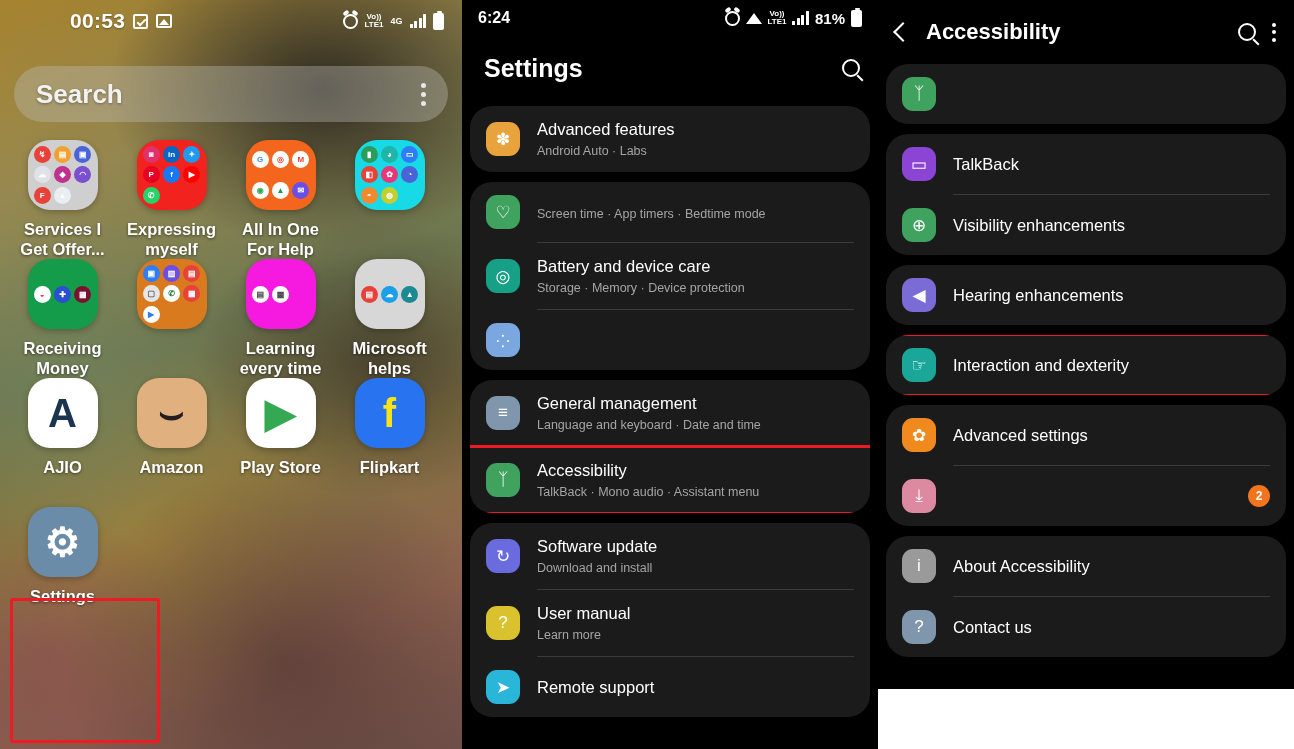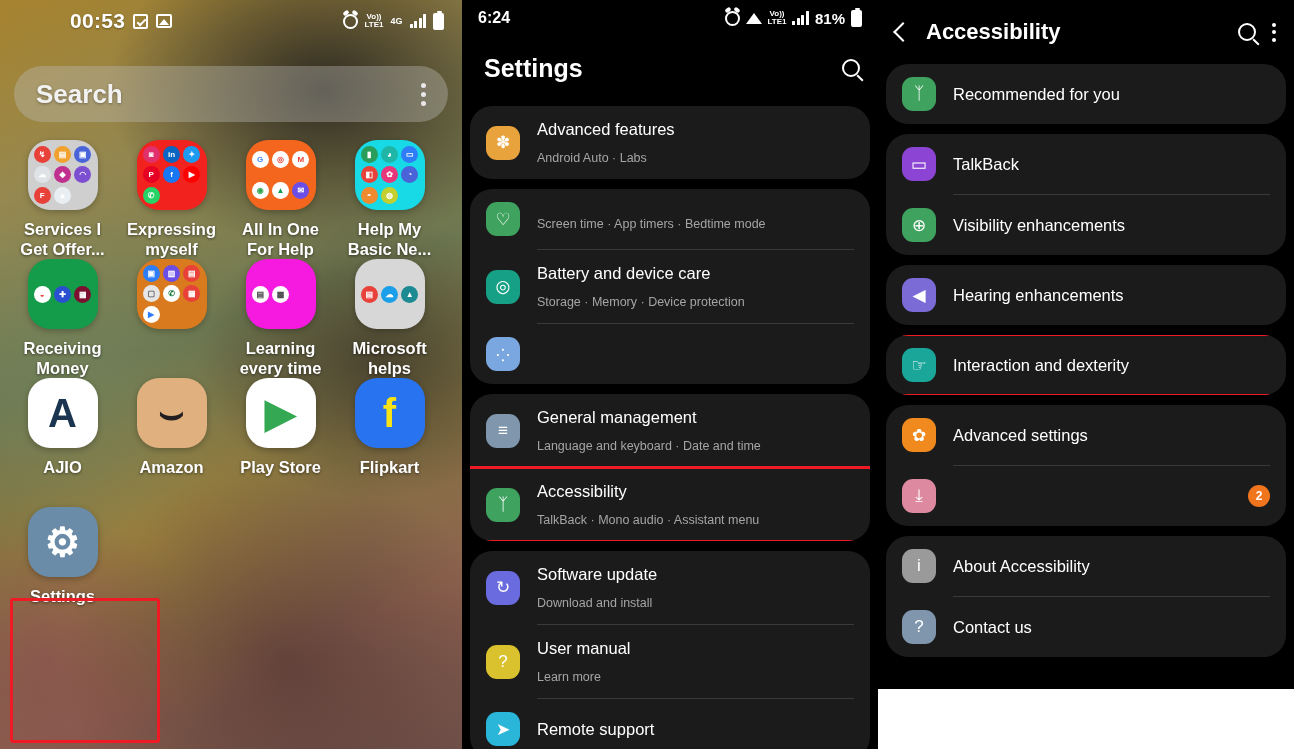--- a/index.html
+++ b/index.html
@@ -108,21 +108,21 @@
   .ic-back { width:14px;height:14px;border-left:2.5px solid #fff;border-bottom:2.5px solid #fff;transform:rotate(45deg); display:inline-block;}
   .kebab-d { display:flex;flex-direction:column;gap:3.5px;}
   .kebab-d span{width:4px;height:4px;border-radius:50%;background:#fff;display:block;}
 
   .card { background:#1b1b1b; border-radius:22px; margin: 10px 8px; overflow:hidden; }
   .row { display:flex; align-items:center; padding: 13px 16px; position:relative; min-height:56px; }
   .row .ic { width:34px;height:34px;border-radius:11px; flex:0 0 34px; display:flex;align-items:center;justify-content:center;
              font-size:17px; color:#fff; }
   .row .txt { margin-left:17px; flex:1; min-width:0; }
   .row .title { font-size:16.5px; font-weight:400; color:#fff; line-height:21px; white-space:nowrap; }
-  .row .sub { font-size:12.5px; color:#a5a5a5; margin-top:10px; line-height:16px; white-space:nowrap; }
+  .row .sub { font-size:12.5px; color:#a5a5a5; margin-top:3px; line-height:16px; white-space:nowrap; }
   .row .sub.blue { color:#7fb1e8; }
   .divider { height:1px; background:#3a3a3a; margin: 0 16px 0 67px; }
   .badge { margin-left:auto; width:22px;height:22px;border-radius:50%; background:#f1751d; color:#fff;
            font-size:12px; font-weight:700; display:flex;align-items:center;justify-content:center; }
 
   .hl { position:absolute; border:3px solid #ee1b24; border-radius:4px; pointer-events:none; z-index:5; }
   .white-gap { position:absolute; left:0; bottom:0; width:416px; height:60px; background:#fff; }
 </style>
 </head>
 <body>
@@ -215,21 +215,20 @@
                 <span class="fd" style="background: rgb(42, 157, 92); color: rgb(255, 255, 255);">▮</span>
                 <span class="fd" style="background: rgb(31, 182, 168); color: rgb(255, 255, 255);">◕</span>
                 <span class="fd" style="background: rgb(47, 125, 246); color: rgb(255, 255, 255);">▭</span>
                 <span class="fd" style="background: rgb(232, 65, 58); color: rgb(255, 255, 255);">◧</span>
                 <span class="fd" style="background: rgb(232, 54, 122); color: rgb(255, 255, 255);">✿</span>
                 <span class="fd" style="background: rgb(74, 99, 216); color: rgb(255, 255, 255);">◔</span>
                 <span class="fd" style="background: rgb(240, 138, 46); color: rgb(255, 255, 255);">◓</span>
                 <span class="fd" style="background: rgb(194, 207, 46); color: rgb(255, 255, 255);">◍</span>
               </div>
             </div>
-            <div class="applabel">Help My Basic Ne...</div>
           </div>
         </div>
         <div class="approw">
           <div class="appcell">
             <div class="appicon" style="background: rgb(20, 156, 74);">
               <div class="folder-dots">
                 <span class="fd" style="background: rgb(255, 255, 255); color: rgb(232, 65, 58);">◒</span>
                 <span class="fd" style="background: rgb(42, 79, 208); color: rgb(255, 255, 255);">✚</span>
                 <span class="fd" style="background: rgb(123, 16, 48); color: rgb(255, 255, 255);">▦</span>
               </div>
@@ -418,23 +417,20 @@
             <span></span>
             <span></span>
             <span></span>
           </span>
       </span>
     </div>
     <div id="access-list">
         <div class="card" style="margin-top: 0px;">
           <div class="row" style="min-height: 52px;">
             <div class="ic" style="background: rgb(63, 163, 95);">ᛉ</div>
-            <div class="txt">
-              <div class="title">Recommended for you</div>
-            </div>
           </div>
         </div>
         <div class="card">
           <div class="row" style="min-height: 52px;">
             <div class="ic" style="background: rgb(139, 68, 212);">▭</div>
             <div class="txt">
               <div class="title">TalkBack</div>
             </div>
           </div>
           <div class="divider"></div>

